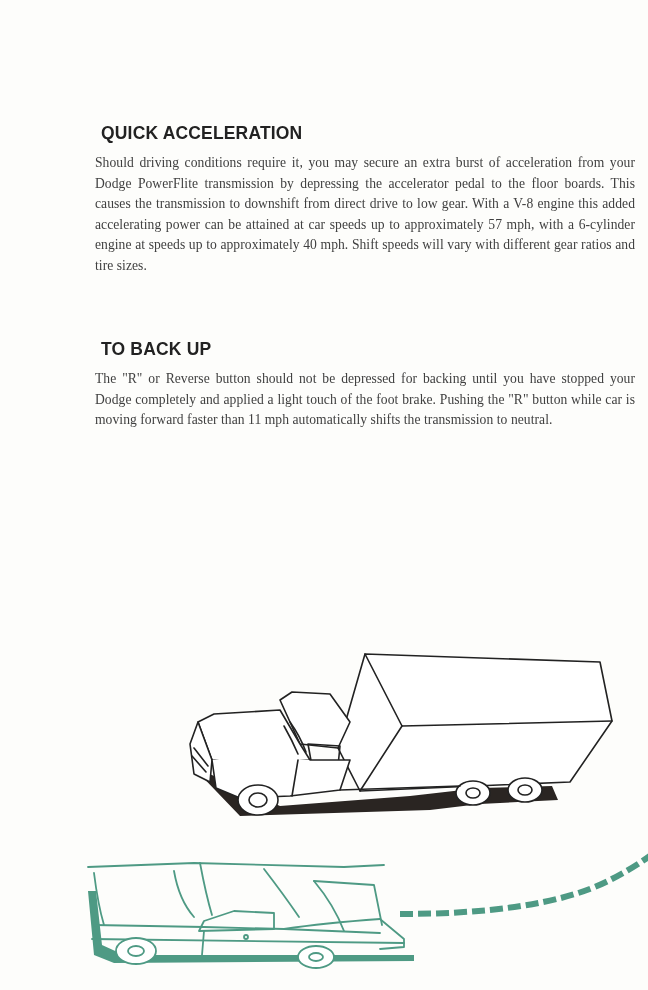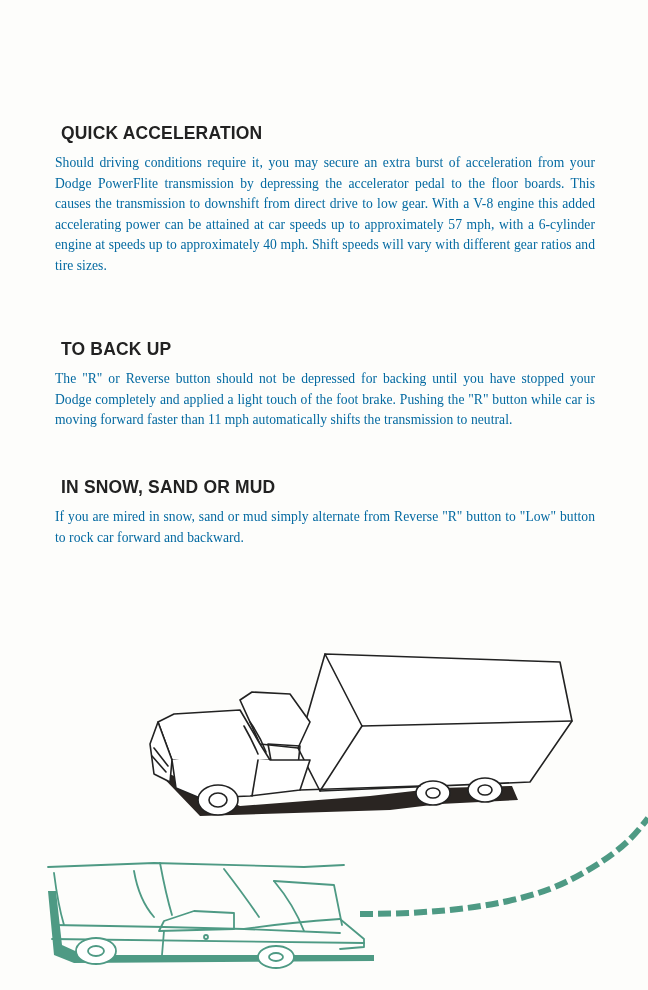--- a/index.html
+++ b/index.html
@@ -11,20 +11,21 @@
       height: 990px;
       background: #fdfdfb;
       position: relative;
       overflow: hidden;
       font-family: "Liberation Serif", "DejaVu Serif", serif;
       color: #1e1c1a;
     }
     .page {
       position: absolute;
       inset: 0;
+      margin-left: 40px;
     }
     .section {
       position: absolute;
       left: 55px;
       width: 540px;
     }
     .heading {
       font-family: "Liberation Sans", "DejaVu Sans", sans-serif;
       font-weight: bold;
       font-size: 19px;
@@ -34,21 +35,21 @@
       transform: scaleX(0.92);
       transform-origin: left center;
       white-space: nowrap;
     }
     .body-text {
       font-size: 13.6px;
       line-height: 20.5px;
       text-align: justify;
       text-align-last: left;
       margin: 0;
-      color: #0369a1;
+      color: #404040;
       letter-spacing: 0.05px;
     }
     #sec-quick { top: 122px; }
     #sec-back { top: 338px; }
     #sec-snow { top: 476px; }
 
     .illustration {
       position: absolute;
     }
     #truck-illustration {
@@ -78,24 +79,20 @@
   <section class="section" id="sec-quick">
     <h2 class="heading">QUICK ACCELERATION</h2>
     <p class="body-text">Should driving conditions require it, you may secure an extra burst of acceleration from your Dodge PowerFlite transmission by depressing the accelerator pedal to the floor boards. This causes the transmission to downshift from direct drive to low gear. With a V-8 engine this added accelerating power can be attained at car speeds up to approximately 57 mph, with a 6-cylinder engine at speeds up to approximately 40 mph. Shift speeds will vary with different gear ratios and tire sizes.</p>
   </section>
 
   <section class="section" id="sec-back">
     <h2 class="heading">TO BACK UP</h2>
     <p class="body-text">The "R" or Reverse button should not be depressed for backing until you have stopped your Dodge completely and applied a light touch of the foot brake. Pushing the "R" button while car is moving forward faster than 11 mph automatically shifts the transmission to neutral.</p>
   </section>
 
-  <section class="section" id="sec-snow">
-    <h2 class="heading">IN SNOW, SAND OR MUD</h2>
-    <p class="body-text">If you are mired in snow, sand or mud simply alternate from Reverse "R" button to "Low" button to rock car forward and backward.</p>
-  </section>
 
   <svg class="illustration" id="path-illustration" viewBox="0 0 298 110" xmlns="http://www.w3.org/2000/svg">
     <path d="M10 104 C 90 104, 170 96, 220 70 S 285 25, 298 8" fill="none" stroke="#4e9a84" stroke-width="6" stroke-dasharray="13 5"></path>
   </svg>
 
   <svg class="illustration" id="truck-illustration" viewBox="0 0 440 180" xmlns="http://www.w3.org/2000/svg">
     <g fill="none" stroke="#222" stroke-width="1.6" stroke-linejoin="round" stroke-linecap="round">
 
       <path d="M12 118 L 60 168 L 250 162 L 300 156 L 378 152 L 372 138 L 300 140 L 230 148 L 100 158 Z" fill="#2a2522" stroke="none"></path>
 

